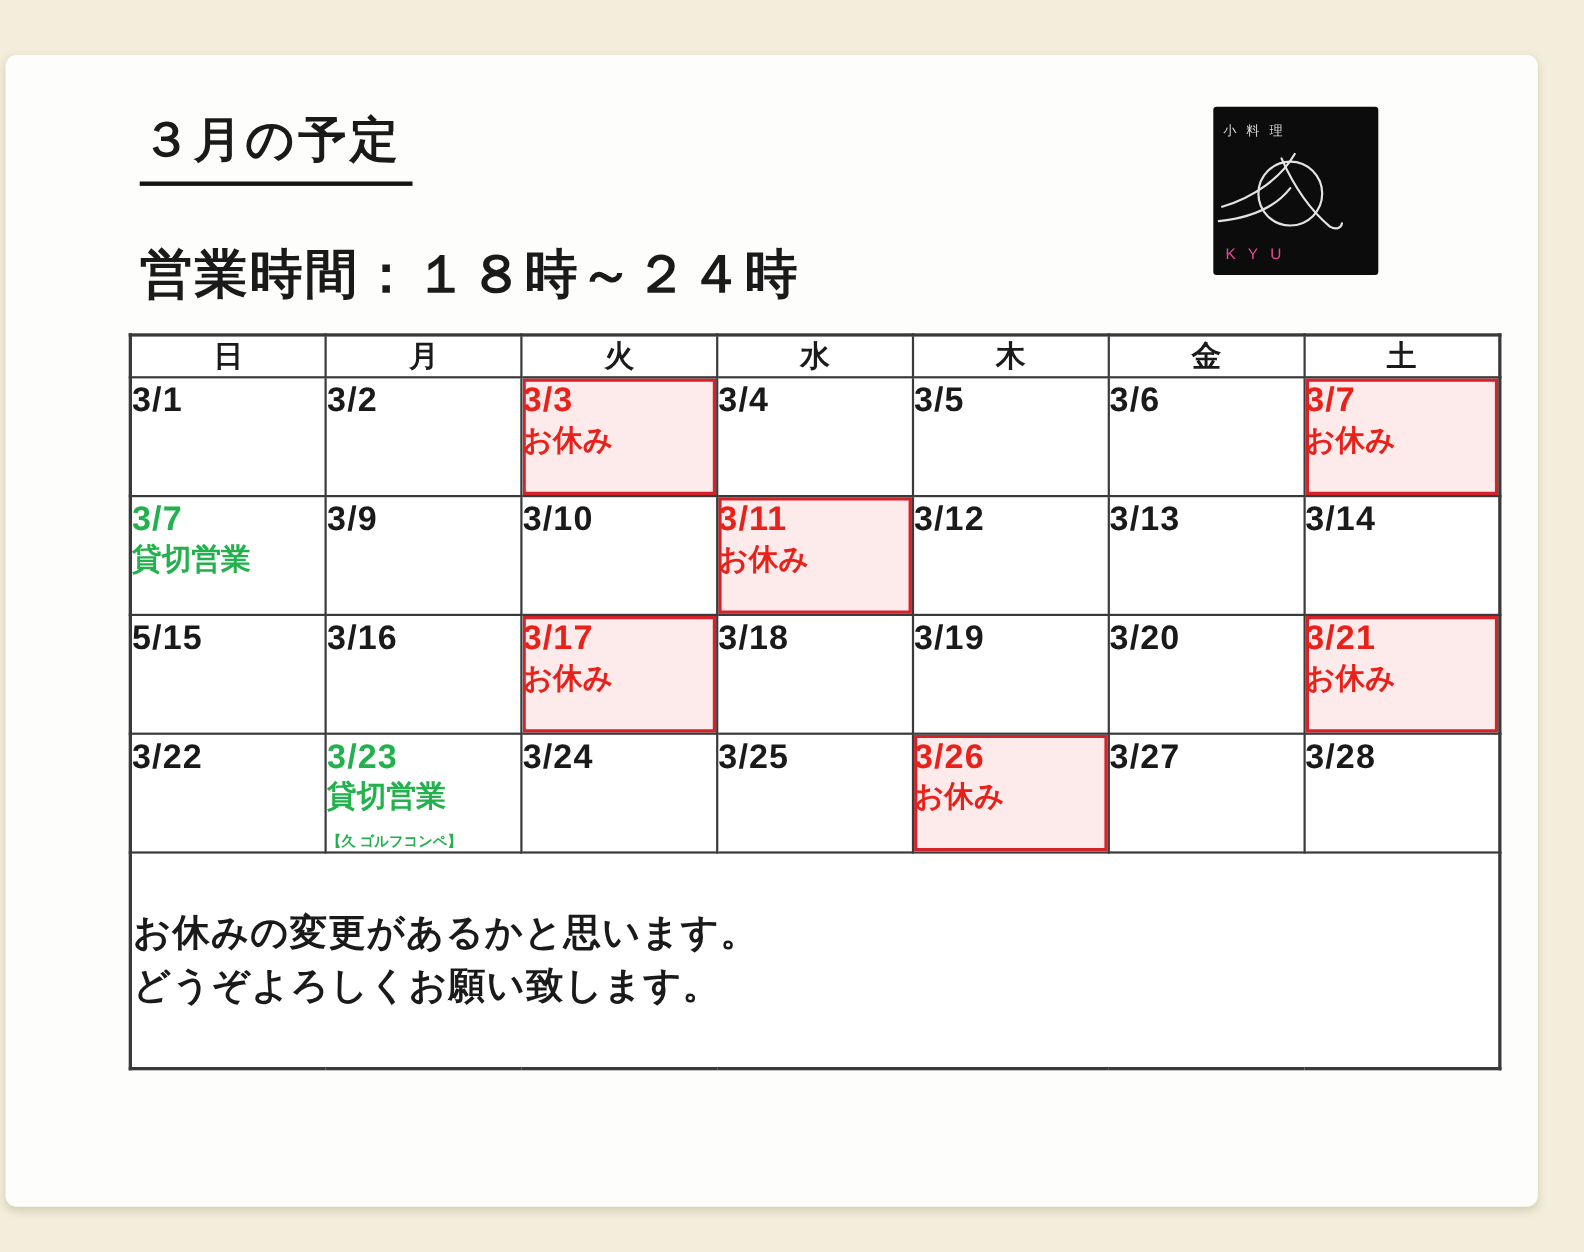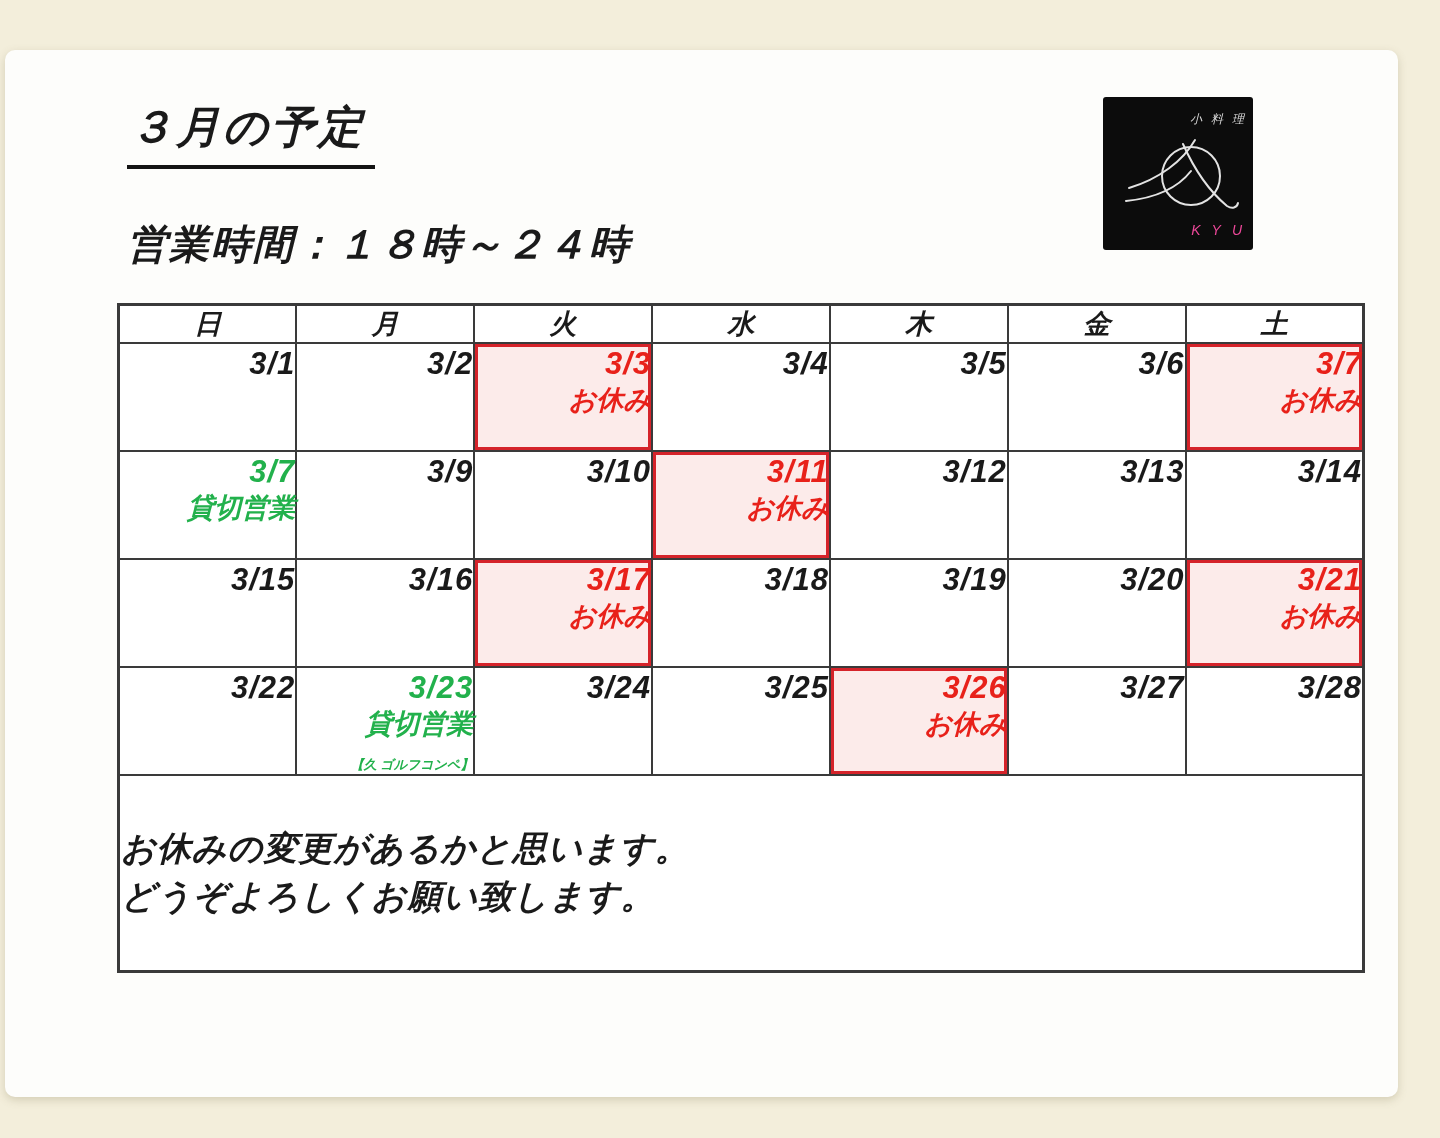--- a/index.html
+++ b/index.html
@@ -14,51 +14,50 @@
   }
   .card {
     position: absolute;
     left: 5px;
     top: 50px;
     width: 1393px;
     height: 1047px;
     background: var(--card, #fdfdfb);
     border-radius: 10px;
     box-shadow: 0 3px 8px rgba(120,110,70,0.25);
-    font-style: italic;
   }
   
   .flyer-header { position: absolute; top: 48px; left: 122px; right: 40px; }
   .title {
     display: inline-block;
     margin: 0;
     font-size: 44px;
     font-weight: 800;
     letter-spacing: 3px;
     border-bottom: 4px solid #141414;
     padding: 0 10px 8px 2px;
   }
   .hours {
     margin-top: 48px;
-    font-size: 40px;
+    font-size: 48px;
     font-weight: 800;
     letter-spacing: 2px;
   }
   
   .logo {
     position: absolute;
     top: 47px;
     left: 1098px;
     width: 150px;
     height: 153px;
     background: #0c0c0c;
     border-radius: 3px;
     display: flex;
     flex-direction: column;
-    align-items: flex-end;
+    align-items: flex-start;
     justify-content: space-between;
     box-sizing: border-box;
     padding: 14px 0 12px 0;
   }
   .logo-top {
     color: #d9d9d9;
     font-size: 12px;
     letter-spacing: 9px;
     text-indent: 9px;
     font-weight: 400;
@@ -89,21 +88,21 @@
   .calendar th {
     height: 34px;
     font-size: 27px;
     font-weight: 800;
     text-align: center;
     padding: 0;
   }
   .calendar td.day-cell {
     height: 104px;
     vertical-align: top;
-    text-align: right;
+    text-align: left;
     padding: 2px 0 0 0;
   }
   .date { font-size: 31px; font-weight: 800; letter-spacing: 1px; line-height: 1.15; }
   .note { font-size: 27px; font-weight: 800; line-height: 1.2; margin-top: 2px; }
   .subnote { font-size: 13px; font-weight: 700; margin-top: 16px; letter-spacing: 0px; }
   td.closed {
     background: var(--closed-bg, #fcebea);
     box-shadow: inset 0 0 0 3px var(--closed-border, #d5232a);
   }
   td.closed .date, td.closed .note { color: var(--closed-text, #e8211a); }
@@ -196,21 +195,21 @@
           </td>
           <td class="day-cell">
             <div class="date">3/13</div>
           </td>
           <td class="day-cell">
             <div class="date">3/14</div>
           </td>
         </tr>
         <tr>
           <td class="day-cell">
-            <div class="date">3/15</div>
+            <div class="date">5/15</div>
           </td>
           <td class="day-cell">
             <div class="date">3/16</div>
           </td>
           <td class="day-cell closed">
             <div class="date">3/17</div>
             <div class="note">お休み</div>
           </td>
           <td class="day-cell">
             <div class="date">3/18</div>

